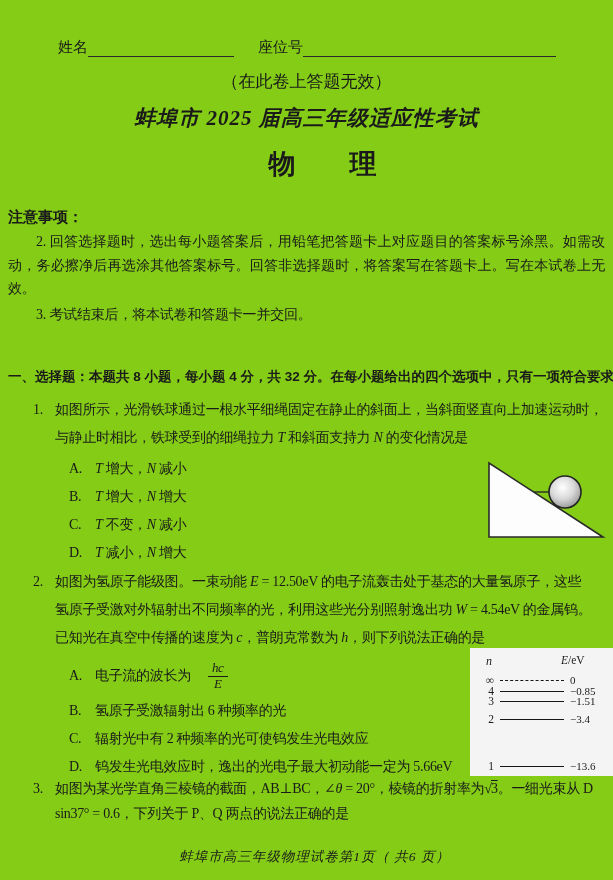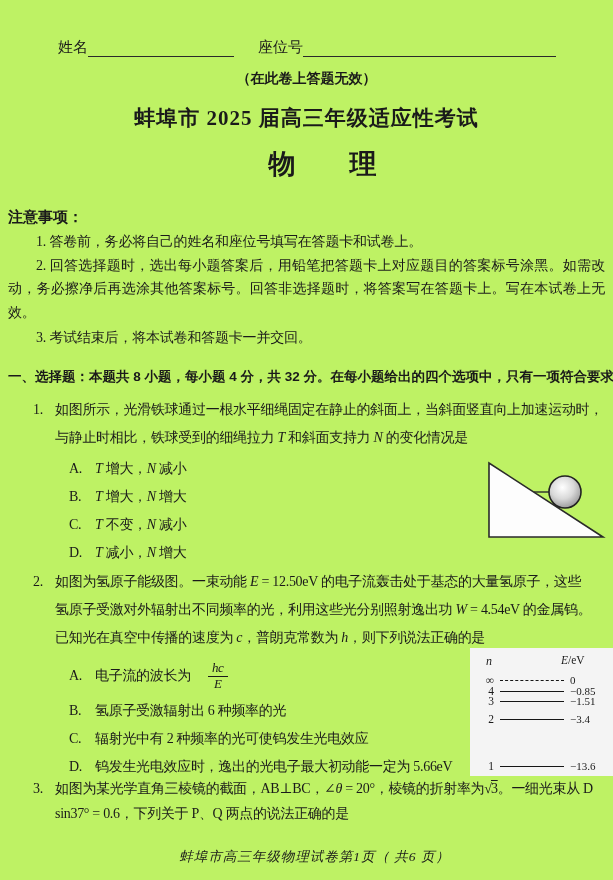--- a/index.html
+++ b/index.html
@@ -1,31 +1,31 @@
 <!DOCTYPE html>
 <html><head>
 <meta charset="utf-8">
 <style>
   html,body{margin:0;padding:0;background:#e8e8e8;}
   .page{
-    position:relative;width:613px;height:880px;background:#bef264;
+    position:relative;width:613px;height:880px;background:#84cc16;
     margin:0 auto;overflow:hidden;color:#1a1a1a;
     font-family:"Liberation Serif","DejaVu Serif",serif;font-size:14px;
   }
   
   .fill-line{position:absolute;top:38px;left:58px;width:498px;display:flex;align-items:flex-end;font-size:15px;}
   .blank{border-bottom:1.5px solid #2a2a2a;height:17px;display:inline-block;}
   .blank-name{width:146px;}
   .blank-seat{flex:1;}
   .seat-label{margin-left:24px;}
   
   .notice{position:absolute;top:70px;left:0;width:100%;text-align:center;
-    font-family:"Liberation Sans","DejaVu Sans",sans-serif;font-weight:bold;font-size:14px;}
+    font-family:"Liberation Sans","DejaVu Sans",sans-serif;font-weight:normal;font-size:17px;}
   .exam-title{position:absolute;top:104px;left:0;width:100%;text-align:center;
-    font-size:21px;font-weight:600;letter-spacing:1px;}
+    font-size:21px;font-weight:600;letter-spacing:1px;font-style:italic;}
   .subject{position:absolute;top:146px;left:16px;width:100%;text-align:center;
     font-family:"Liberation Sans","DejaVu Sans",sans-serif;font-weight:bold;font-size:27px;}
   
   .notes{position:absolute;top:204px;left:8px;width:597px;}
   .notes-heading{font-family:"Liberation Sans","DejaVu Sans",sans-serif;font-weight:bold;
     font-size:15px;line-height:26px;}
   .note-item{margin:0;text-indent:2em;line-height:23.5px;text-align:justify;letter-spacing:-0.2px;}
   .note-item-3{margin-top:2px;}
   
   .section-heading{position:absolute;top:368px;left:8px;width:600px;white-space:nowrap;
@@ -74,21 +74,20 @@
       <span class="seat-label">座位号</span>
       <span class="blank blank-seat"></span>
   </div>
 
   <div class="notice">（在此卷上答题无效）</div>
   <div class="exam-title">蚌埠市 2025 届高三年级适应性考试</div>
   <div class="subject">物　　理</div>
 
   <div class="notes">
     <div class="notes-heading">注意事项：</div>
-    <p class="note-item">1. 答卷前，务必将自己的姓名和座位号填写在答题卡和试卷上。</p>
     <p class="note-item">2. 回答选择题时，选出每小题答案后，用铅笔把答题卡上对应题目的答案标号涂黑。如需改动，务必擦净后再选涂其他答案标号。回答非选择题时，将答案写在答题卡上。写在本试卷上无效。</p>
     <p class="note-item note-item-3">3. 考试结束后，将本试卷和答题卡一并交回。</p>
   </div>
 
   <div class="section-heading">一、选择题：本题共 8 小题，每小题 4 分，共 32 分。在每小题给出的四个选项中，只有一项符合要求。</div>
 
   <div class="q" style="top:396px">
     <span class="qnum">1.</span>
     <div class="qline">如图所示，光滑铁球通过一根水平细绳固定在静止的斜面上，当斜面竖直向上加速运动时，</div>
     <div class="qline"><span>与静止时相比，铁球受到的细绳拉力 </span><i class="var">T</i><span> 和斜面支持力 </span><i class="var">N</i><span> 的变化情况是</span></div>

